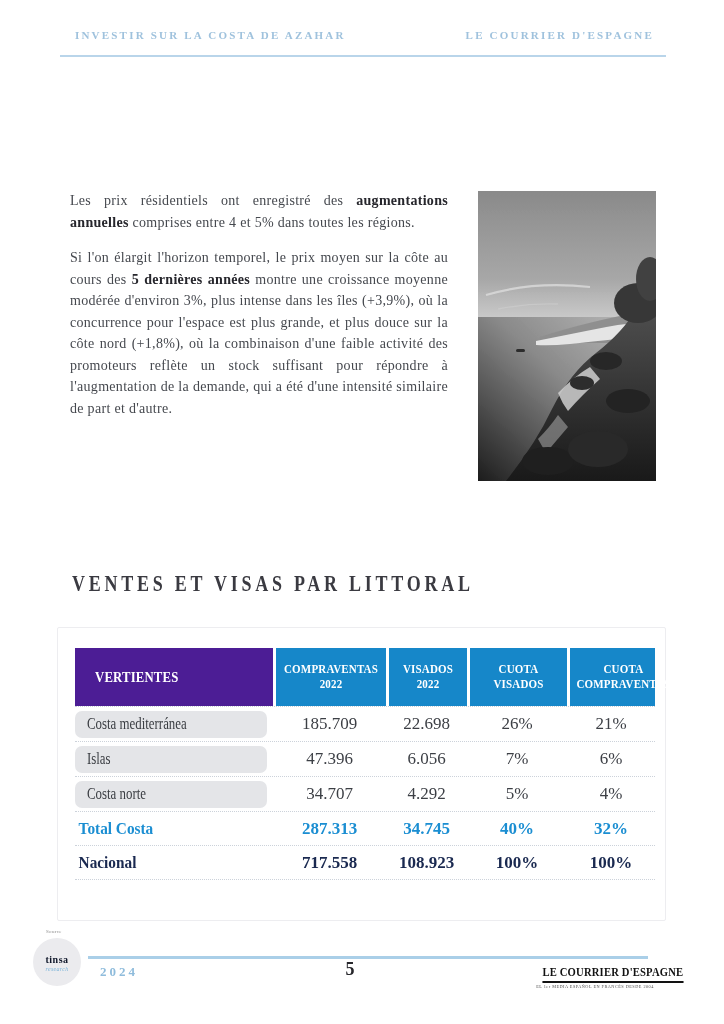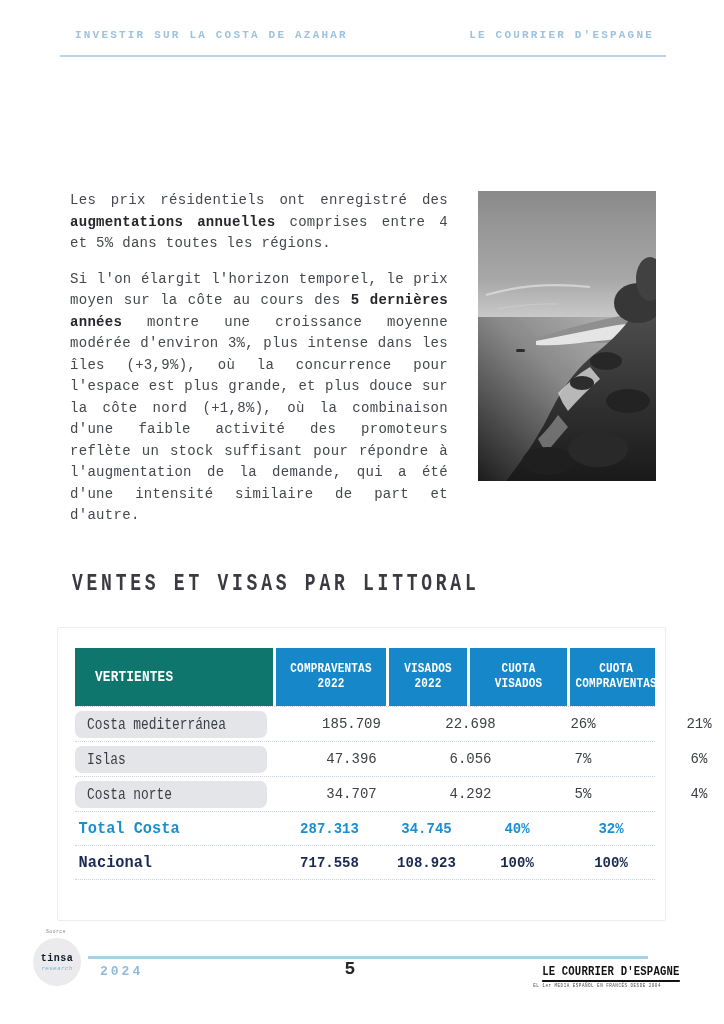--- a/index.html
+++ b/index.html
@@ -1,19 +1,19 @@
 <!DOCTYPE html>
 <html><head>
 <meta charset="utf-8">
 <style>
   html,body{margin:0;padding:0;background:#888;}
   .page{
     position:relative;width:724px;height:1024px;background:#ffffff;
     margin:0 auto;overflow:hidden;
-    font-family:Liberation Mono, monospace;
+    font-family:Liberation Serif, serif;
     color:#45484e;
   }
   
   .top-header{position:absolute;left:75px;right:70px;top:29px;display:flex;justify-content:space-between;}
   .top-header span{font-size:11px;font-weight:700;letter-spacing:2.2px;color:#9fc2dd;}
   .top-rule{position:absolute;left:60px;right:58px;top:55px;height:2px;background:#b9d5ea;}
   
   .title{position:absolute;left:74px;top:72px;width:600px;color:#27262c;}
   .title .tline{
     display:block;font-size:35px;font-weight:700;letter-spacing:-0.5px;line-height:46px;
@@ -36,38 +36,38 @@
   .section-title{
     position:absolute;left:72px;top:570px;font-size:24px;font-weight:700;color:#3a3a41;
     letter-spacing:5px;white-space:nowrap;transform:scaleX(0.75);transform-origin:left center;
   }
   
   .table-card{position:absolute;left:57px;top:627px;width:607px;height:292px;border:1px solid #ededf0;border-radius:2px;}
   .vtable{position:absolute;left:75px;top:648px;width:580px;}
   .grid-row{display:grid;grid-template-columns:198px 113px 81px 100px 88px;}
   .thead{height:58px;}
   .th{display:flex;align-items:center;justify-content:flex-start;}
-  .th-navy{background:#0f766e;justify-content:flex-start;padding-left:20px;box-sizing:border-box;}
+  .th-navy{background:#4c1d95;justify-content:flex-start;padding-left:20px;box-sizing:border-box;}
   .th-blue{background:#1687c9;border-left:3px solid #ffffff;box-sizing:border-box;}
   .th span{
     color:#ffffff;font-weight:700;text-align:center;font-size:12.5px;line-height:15px;
     transform:scaleX(0.88);letter-spacing:0.2px;
   }
   .th-navy span{font-size:15px;transform-origin:left center;transform:scaleX(0.85);text-align:left;}
   .thead{border-bottom:1.5px dotted #ccd2da;}
-  .trow{height:34px;align-items:center;border-bottom:1.5px dotted #ccd2da;gap:22px;}
+  .trow{height:34px;align-items:center;border-bottom:1.5px dotted #ccd2da;}
   .pill{
     display:flex;align-items:center;height:27px;background:#e4e5e8;border-radius:7px;
     padding-left:12px;box-sizing:border-box;margin-right:6px;
   }
   .pill span{
     font-size:16.5px;color:#3a3d42;white-space:nowrap;
     transform:scaleX(0.78);transform-origin:left center;letter-spacing:0px;
   }
-  .val{font-size:14px;color:#3c3f45;text-align:center;}
+  .val{font-size:17px;color:#3c3f45;text-align:center;}
   .trow-total{height:33px;align-items:center;border-bottom:1.5px dotted #ccd2da;}
   .total-label{font-size:17px;font-weight:700;padding-left:4px;white-space:nowrap;transform:scaleX(0.9);transform-origin:left center;}
   .total-blue .total-label,.total-blue .val{color:#1b8ed2;font-weight:700;}
   .total-navy .total-label,.total-navy .val{color:#1a2950;font-weight:700;}
   
   .source-label{position:absolute;left:46px;top:929px;font-size:5px;color:#8a8a8a;letter-spacing:0.3px;}
   .tinsa{
     position:absolute;left:33px;top:938px;width:48px;height:48px;border-radius:50%;
     background:#ebebee;display:flex;flex-direction:column;align-items:center;justify-content:center;
   }

